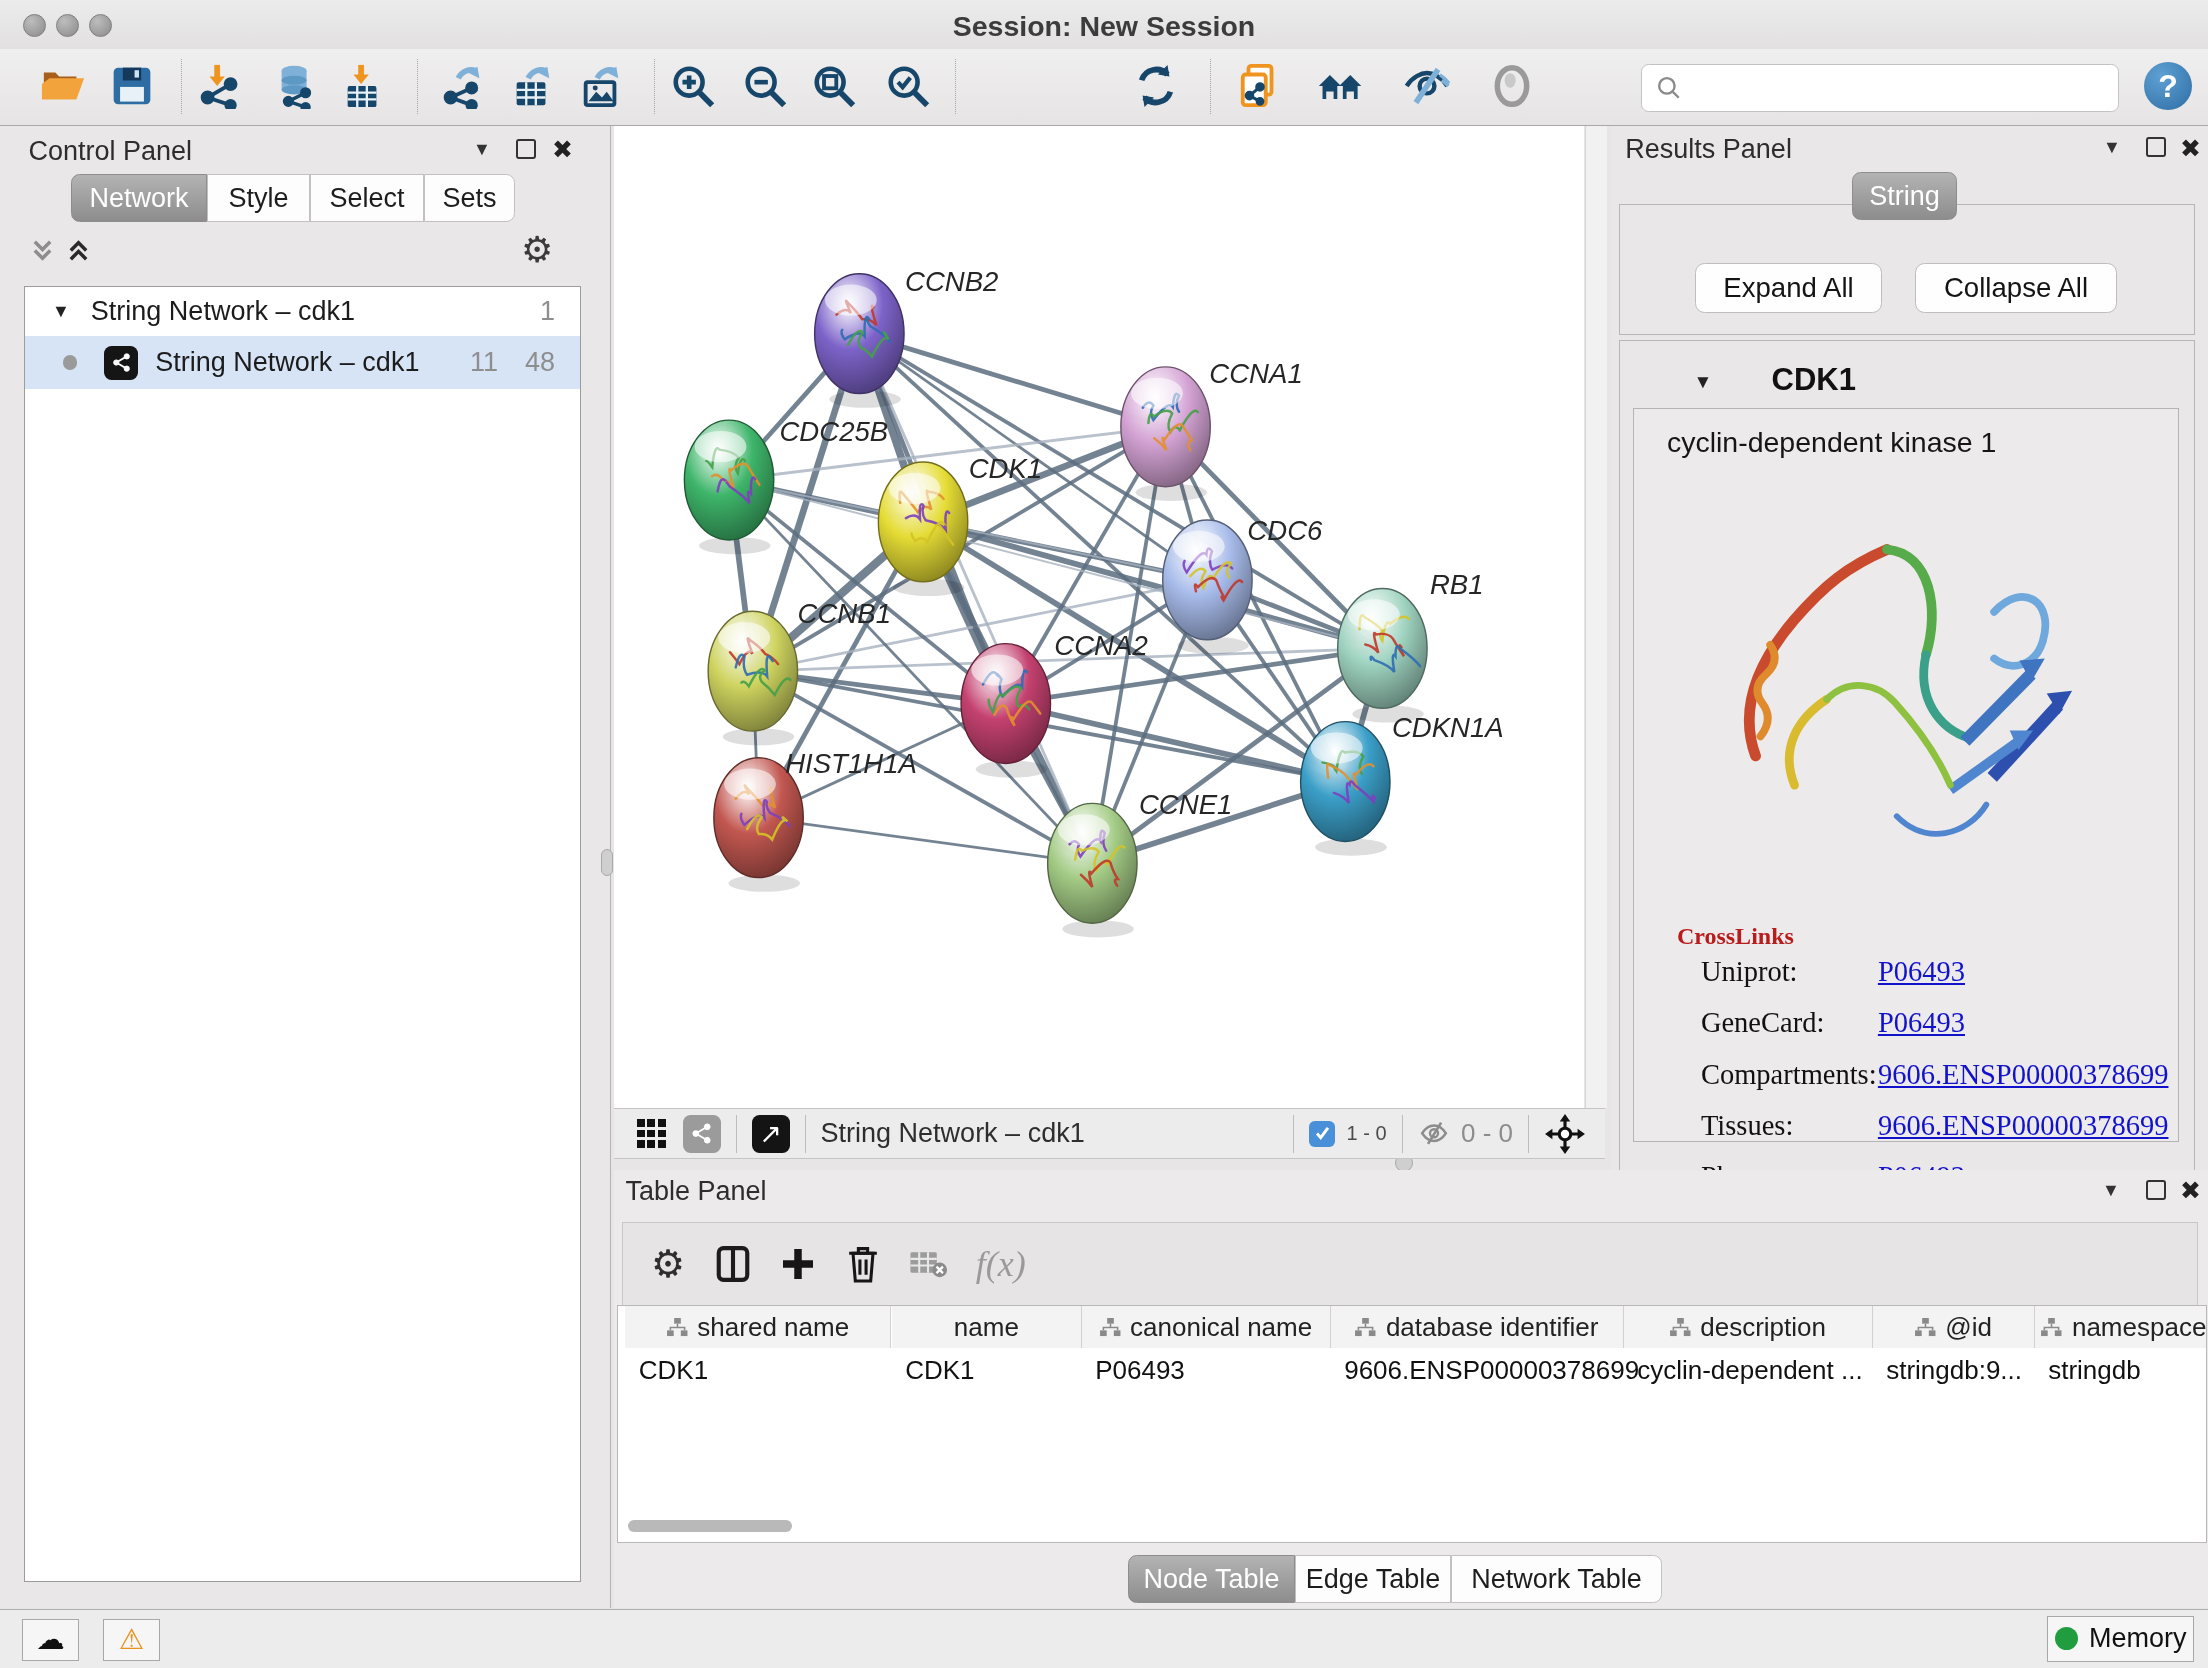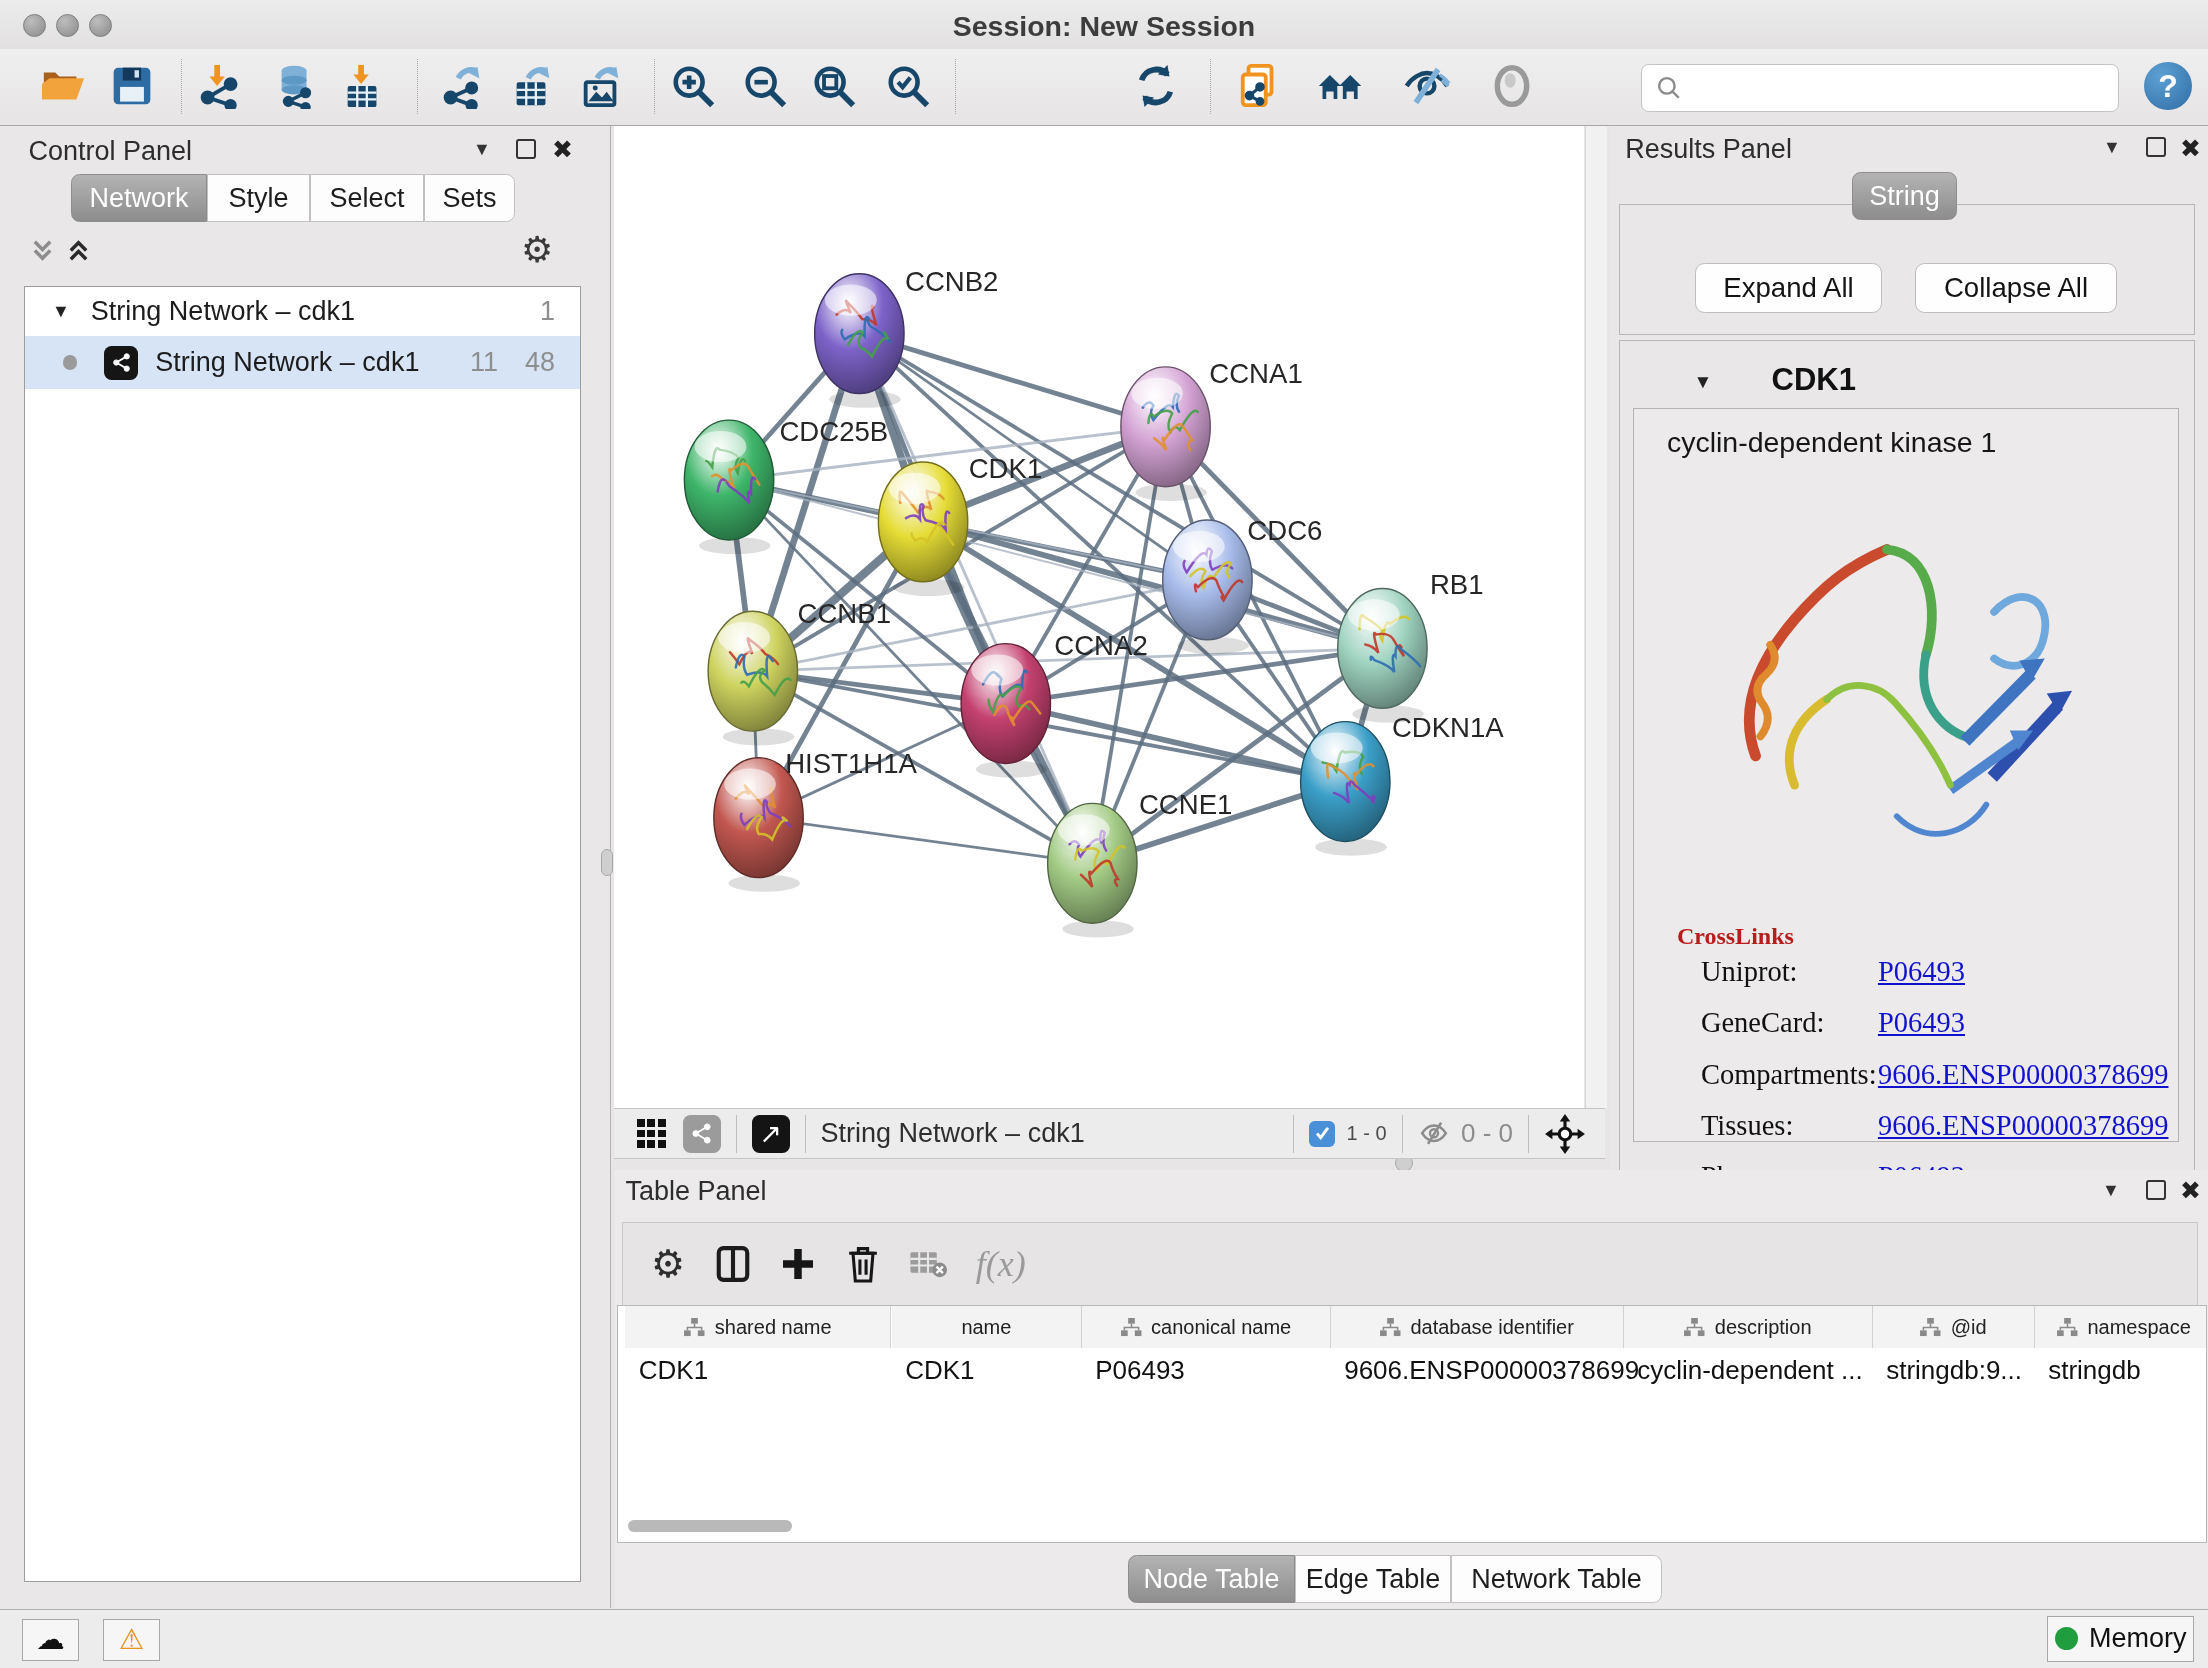--- a/index.html
+++ b/index.html
@@ -26,42 +26,42 @@
   .tab{height:48px;display:flex;align-items:center;justify-content:center;font-size:27px;color:#1d1d1d;
        background:#fdfdfd;border:1px solid #c2c0c0;box-sizing:border-box;}
   .tab.sel{background:linear-gradient(#b3b3b3,#8d8d8d);color:#fff;border-color:#8d8d8d;}
   
   #control-panel{left:0;top:126px;width:610px;height:1482px;background:#e9e7e7;border-right:1px solid #b5b3b3;}
   #cp-tree{left:24px;top:160px;width:555px;height:1294px;background:#fff;border:1px solid #9c9c9c;}
   .tree-row{position:absolute;left:0;width:100%;height:49px;display:flex;align-items:center;font-size:27px;color:#1c1c1c;}
   .count{color:#8e8e8e;}
   .share-badge{width:34px;height:34px;border-radius:7.6px;background:#151515;display:flex;align-items:center;justify-content:center;}
   
-  #net-canvas{left:614px;top:126px;width:970px;height:982px;background:#fff;}
+  #net-canvas{left:614px;top:126px;width:970px;height:982px;background:#fff;font-style:italic;}
   #net-right-strip{left:1585px;top:126px;width:21px;height:982px;background:#f1f1f1;border-left:1px solid #d6d6d6;}
   #net-toolbar{left:614px;top:1108px;width:991px;height:49px;background:#ececec;border-top:1px solid #c6c4c4;border-bottom:1px solid #c6c4c4;
                display:flex;align-items:center;}
   .ntsep{width:0;height:38px;border-left:1px solid #bdbdbd;margin:0 15px;}
   .badge-btn{width:38px;height:38px;border-radius:7.6px;display:flex;align-items:center;justify-content:center;}
   
   #results-panel{left:1611px;top:126px;width:597px;height:1482px;background:#e9e7e7;}
   .rp-box{position:absolute;left:7.6px;width:574px;border:1.9px solid #b7b5b5;background:#e9e7e7;}
   .rp-btn{height:48px;background:#fefefe;border:1px solid #bfbdbd;border-radius:9.5px;font-size:27.6px;color:#141414;
           display:flex;align-items:center;justify-content:center;}
   #crosslinks,{font-family:"Liberation Serif","DejaVu Serif",serif;}
   .serif{font-family:"Liberation Serif","DejaVu Serif",serif;}
   .xl-row{position:absolute;font-size:28.5px;color:#111;}
   .xl-link{color:#1212cc;text-decoration:underline;}
   
   #table-panel{left:614px;top:1170px;width:1594px;height:438px;background:#eceaea;}
   #tp-toolbar{position:absolute;left:7.6px;top:52px;width:1574px;height:82px;background:#e6e4e4;border:1px solid #c9c7c7;display:flex;align-items:center;}
   .tp-ico{margin-left:28.5px;display:flex;align-items:center;justify-content:center;}
   #tp-table{position:absolute;left:2.9px;top:135px;width:1588px;height:236px;background:#fff;border:1px solid #b9b7b7;overflow:hidden;}
   .th-cell{position:absolute;top:0;height:42px;border-right:1px solid #d2d0d0;background:#f4f3f3;display:flex;align-items:center;justify-content:center;
-           font-size:20px;color:#222;gap:9.5px;box-sizing:border-box;}
+           font-size:26px;color:#222;gap:9.5px;box-sizing:border-box;}
   .td-cell{position:absolute;top:44px;height:40px;font-size:26px;color:#111;display:flex;align-items:center;padding-left:13.3px;box-sizing:border-box;}
   #tp-hscroll{position:absolute;left:14.3px;top:350px;width:164px;height:12.4px;border-radius:6.7px;background:#b9b9b9;}
   .bottom-tab{position:absolute;top:385px;height:48px;}
   
   #statusbar{left:0;top:1609px;width:2208px;height:59px;background:#ececec;border-top:1px solid #b0aeae;}
   .sb-btn{border:1px solid #a8a8a8;background:#f6f6f6;display:flex;align-items:center;justify-content:center;}
   #memory-btn{left:2047px;top:5.7px;width:145px;height:44px;font-size:27px;color:#111;gap:11.4px;}
   .dot-green{width:23px;height:23px;border-radius:50%;background:#1f9d3f;}
   .splitter-dot{background:#cfcfcf;border:1px solid #a9a9a9;border-radius:7.6px;}
   svg{display:block;}

